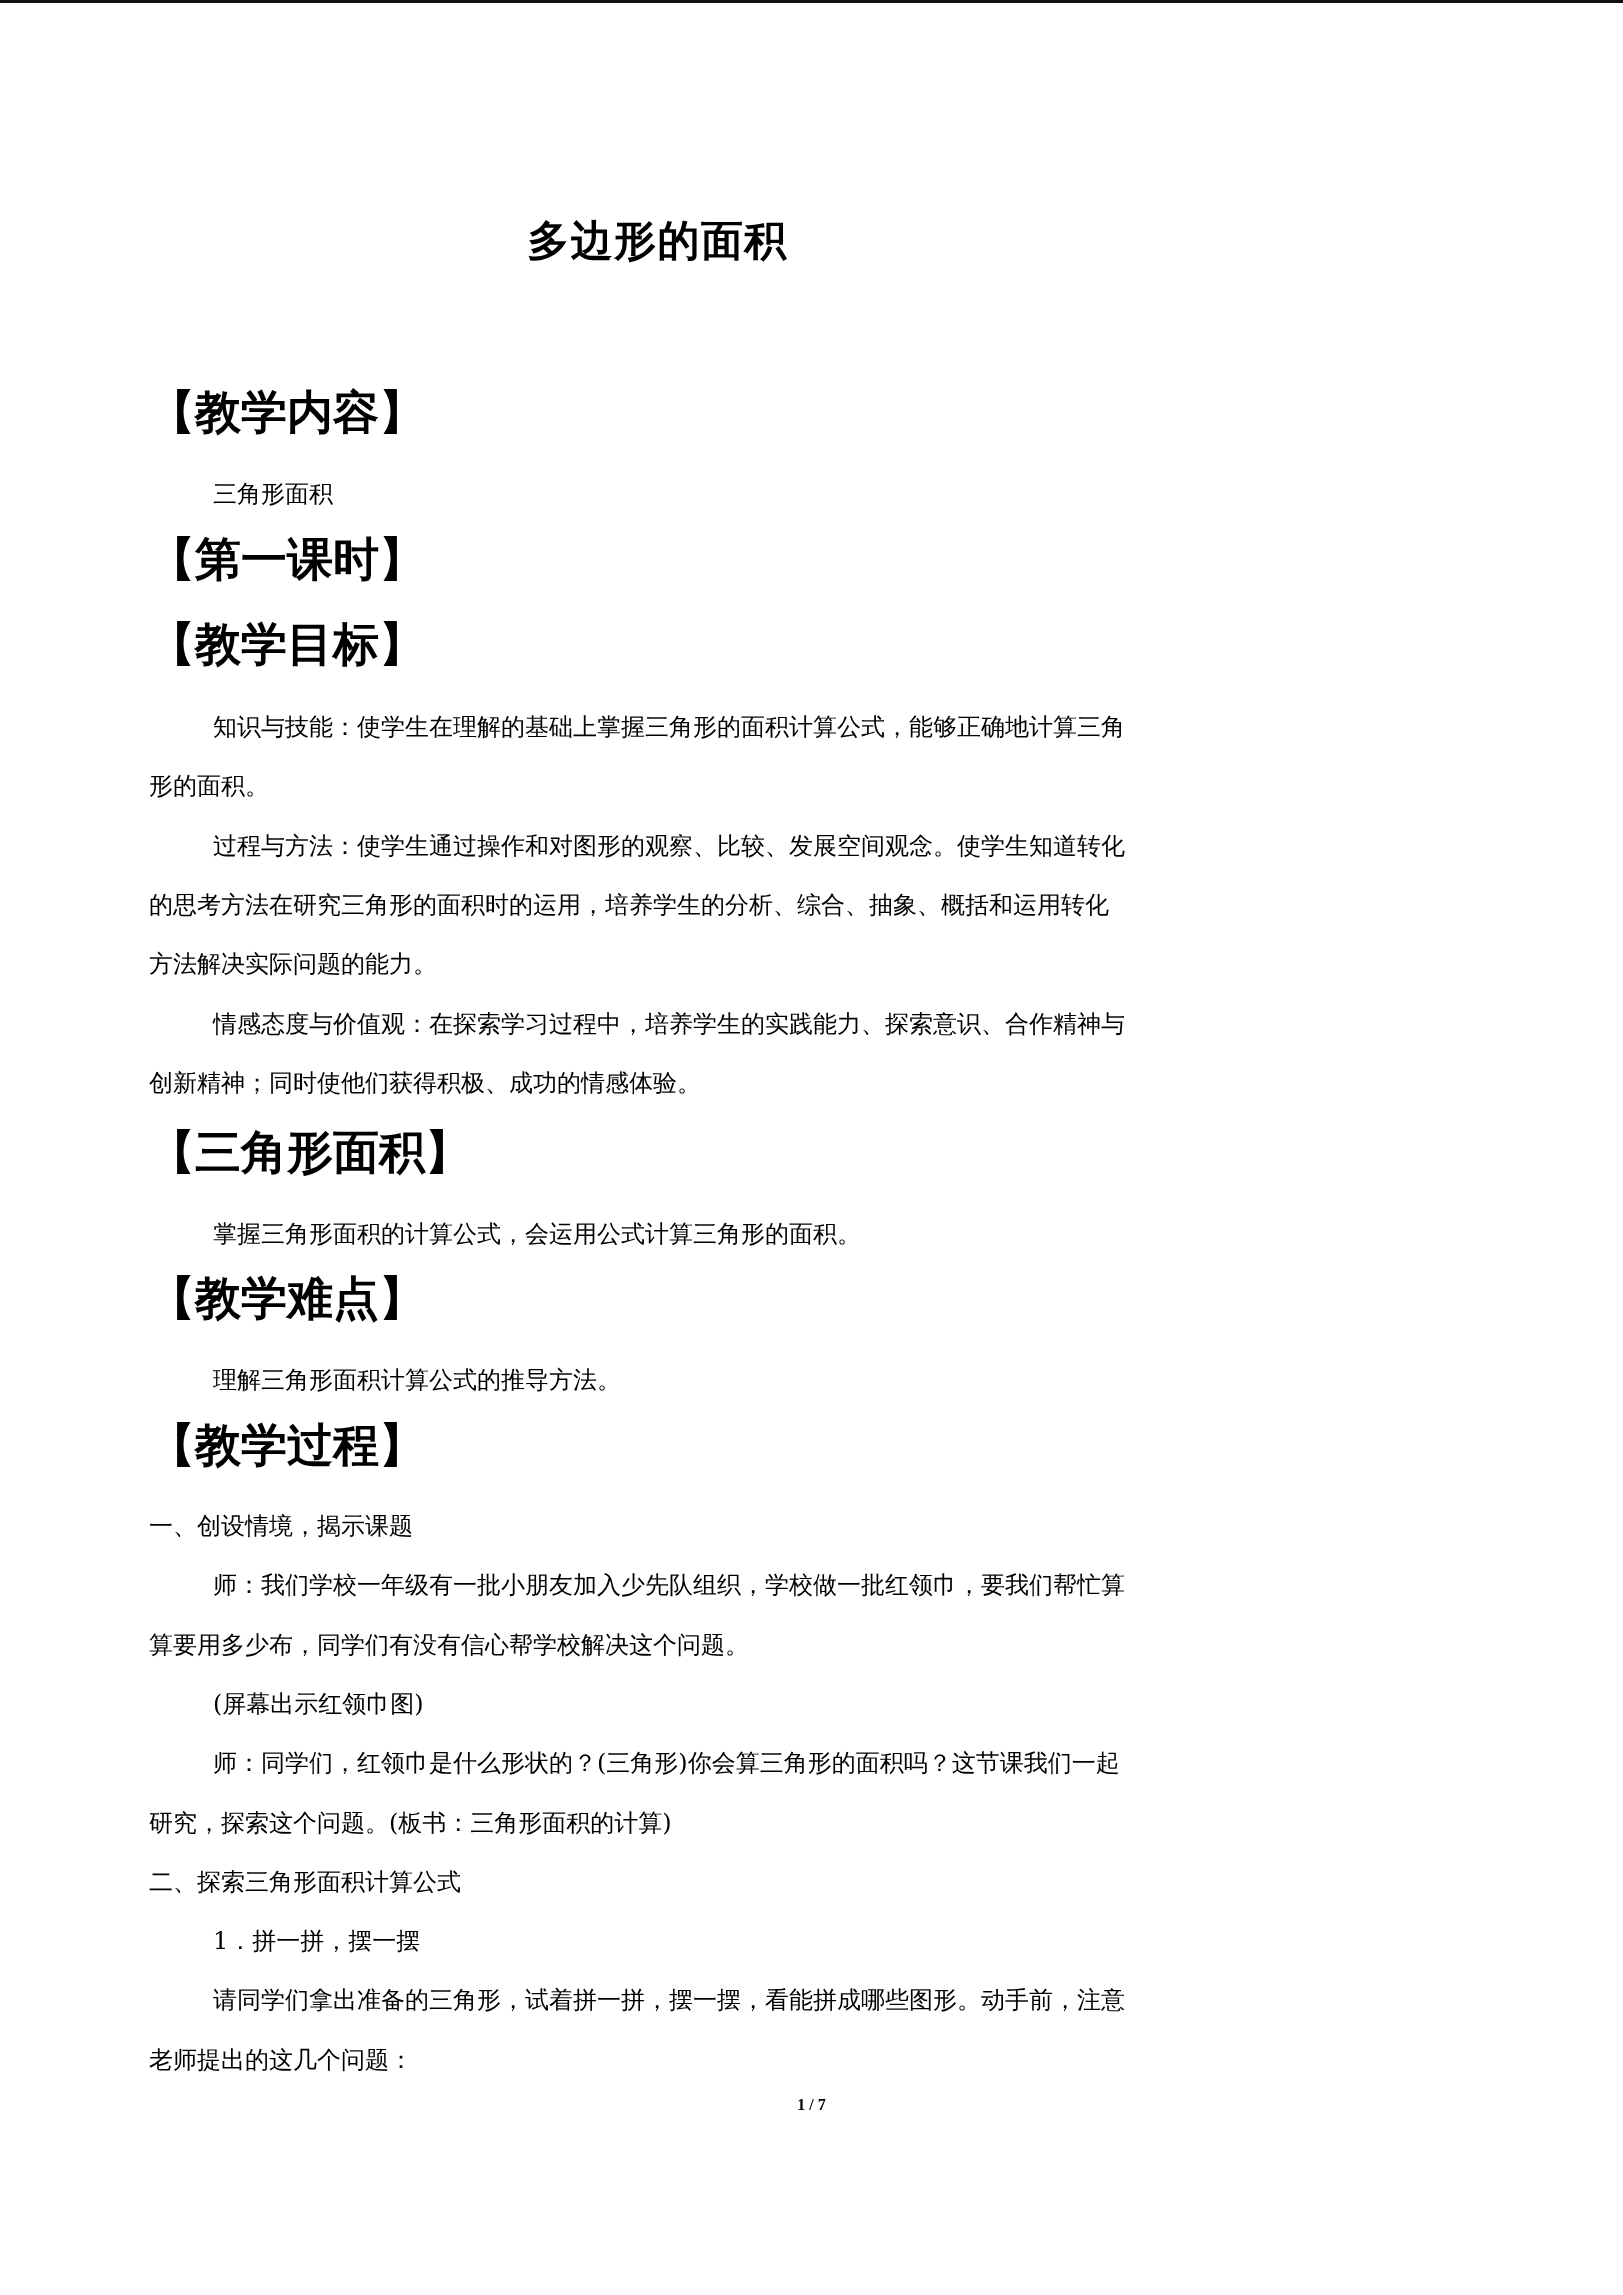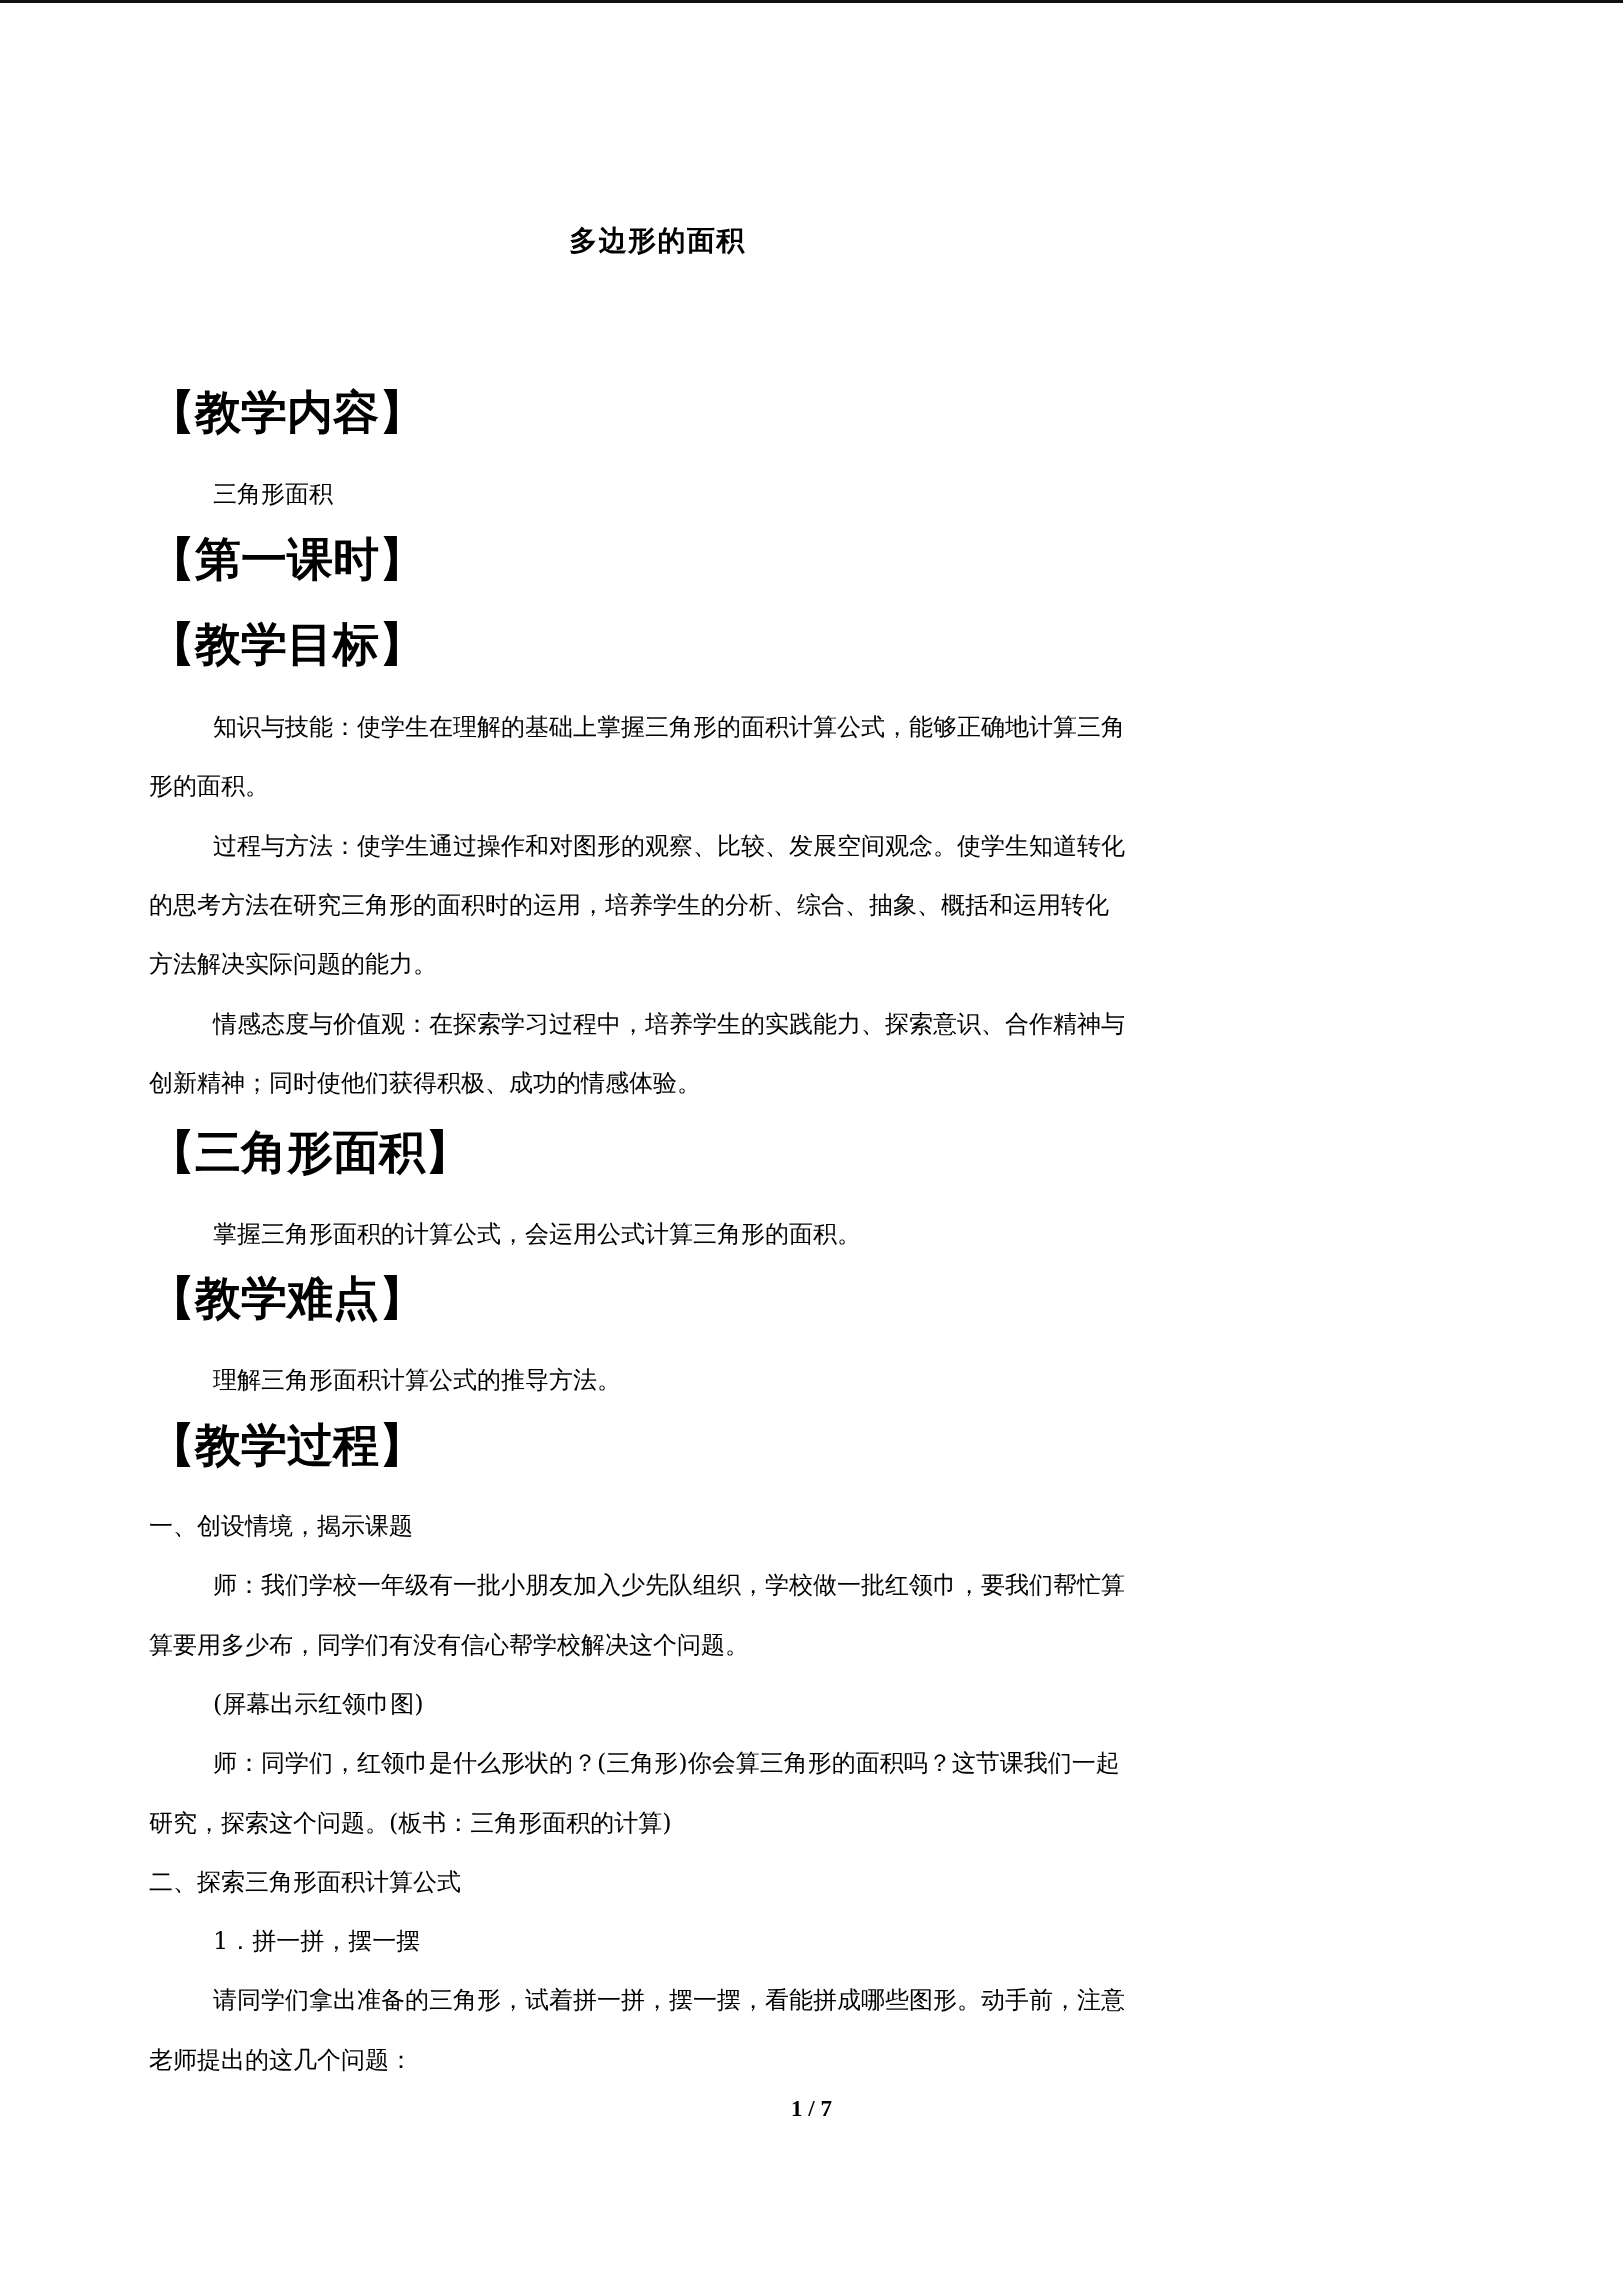--- a/index.html
+++ b/index.html
@@ -1,27 +1,27 @@
 <!DOCTYPE html>
 <html style="font-size:11px"><head>
   <meta charset="utf-8">
   <style>
     html, body { margin: 0; padding: 0; background: #ffffff; }
     body { width: 1623px; height: 2295px; position: relative; overflow: hidden;
            font-family: "DejaVu Serif", "Liberation Serif", serif; color: #000; }
     .top-rule { position: absolute; left: 0; top: 0; width: 1623px; height: 2.7px; background: #111; }
     .page { position: absolute; left: 0; top: 0; width: 1623px; height: 2295px; }
     .title { position: absolute; left: 0; width: 1315px; top: 210px; text-align: center;
-             font-size: 28px; font-weight: bold; line-height: 61px; letter-spacing: 1.4px; }
+             font-size: 42px; font-weight: bold; line-height: 61px; letter-spacing: 1.4px; }
     .h { position: absolute; left: 149px; font-size: 46px; font-weight: bold; line-height: 55px; }
     .p { position: absolute; font-size: 24px; line-height: 41px; white-space: nowrap; }
     .ind { left: 213px; }
     .noind { left: 149px; }
     .footer { position: absolute; left: 0; width: 1623px; top: 2096px; text-align: center;
-              font-family: "Liberation Serif", serif; font-size: 23px; font-weight: bold; }
+              font-family: "Liberation Serif", serif; font-size: 16px; font-weight: bold; }
   </style>
 </head>
 <body>
 
 <div class="top-rule"></div>
 
 <div class="page">
   <div class="title">多边形的面积</div>
 
   <div class="h" style="top:385px;">【教学内容】</div>

